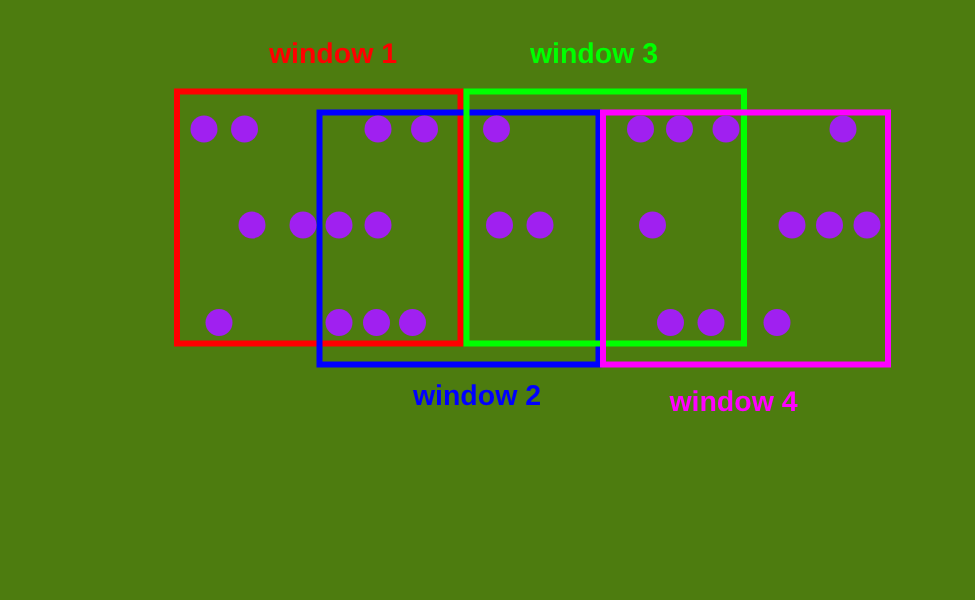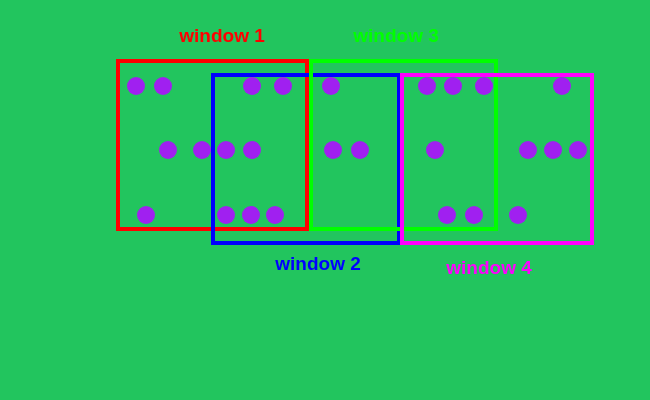--- a/index.html
+++ b/index.html
@@ -4,21 +4,21 @@
 <style>
   html, body {
     margin: 0;
     padding: 0;
     background: #000000;
   }
   .canvas {
     position: relative;
     width: 650px;
     height: 400px;
-    background: #22c55e;
+    background: #4d7c0f;
     overflow: hidden;
     font-family: "Liberation Sans", sans-serif;
   }
   svg {
     display: block;
   }
   svg text.window-label {
     font-family: "Liberation Sans", sans-serif;
     font-weight: bold;
     font-size: 19px;

